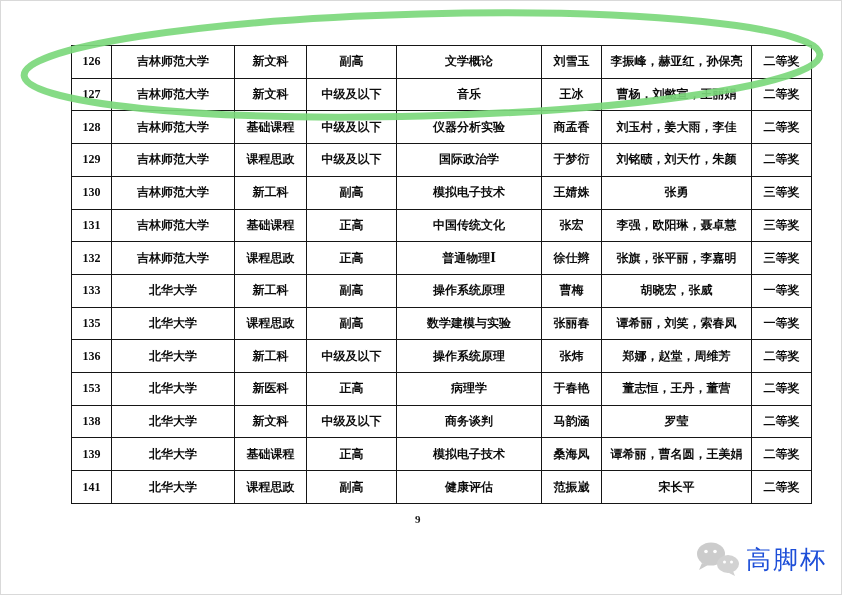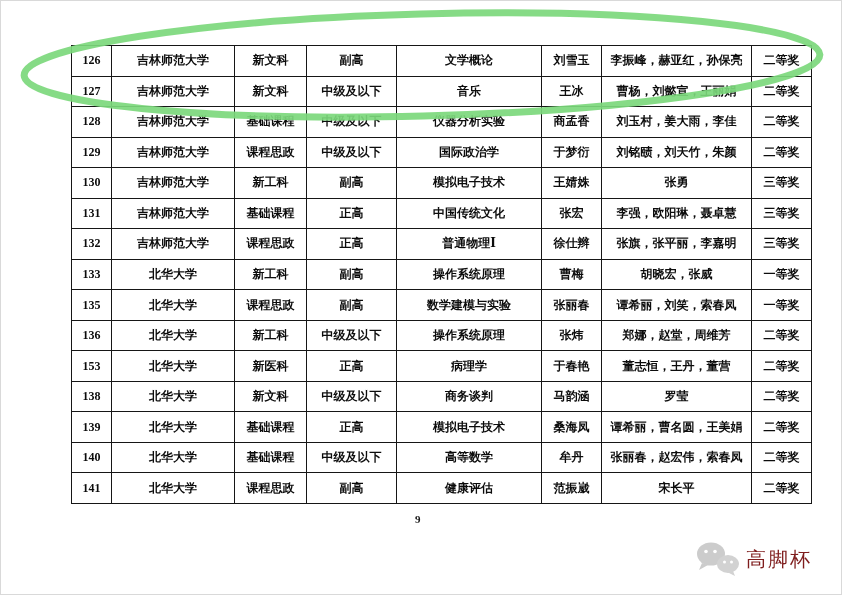--- a/index.html
+++ b/index.html
@@ -44,22 +44,22 @@
     z-index:1;
   }
   .watermark{
     position:absolute;
     left:694px;top:540px;
     display:flex;align-items:center;gap:5px;
     z-index:2;
     user-select:none;
   }
   .watermark-text{
-    font-size:20px;
-    color:#7f1d1d;
+    font-size:25px;
+    color:#1d4ed8;
     letter-spacing:2px;
     font-family:Liberation Serif, serif;
   }
 </style>
 </head>
 <body>
 
 <div class="page">
 
   <table class="award-table">
@@ -195,30 +195,20 @@
           <td>二等奖</td>
         </tr>
         <tr>
           <td>139</td>
           <td>北华大学</td>
           <td>基础课程</td>
           <td>正高</td>
           <td>模拟电子技术</td>
           <td>桑海凤</td>
           <td>谭希丽，曹名圆，王美娟</td>
-          <td>二等奖</td>
-        </tr>
-        <tr>
-          <td>140</td>
-          <td>北华大学</td>
-          <td>基础课程</td>
-          <td>中级及以下</td>
-          <td>高等数学</td>
-          <td>牟丹</td>
-          <td>张丽春，赵宏伟，索春凤</td>
           <td>二等奖</td>
         </tr>
         <tr>
           <td>141</td>
           <td>北华大学</td>
           <td>课程思政</td>
           <td>副高</td>
           <td>健康评估</td>
           <td>范振崴</td>
           <td>宋长平</td>

